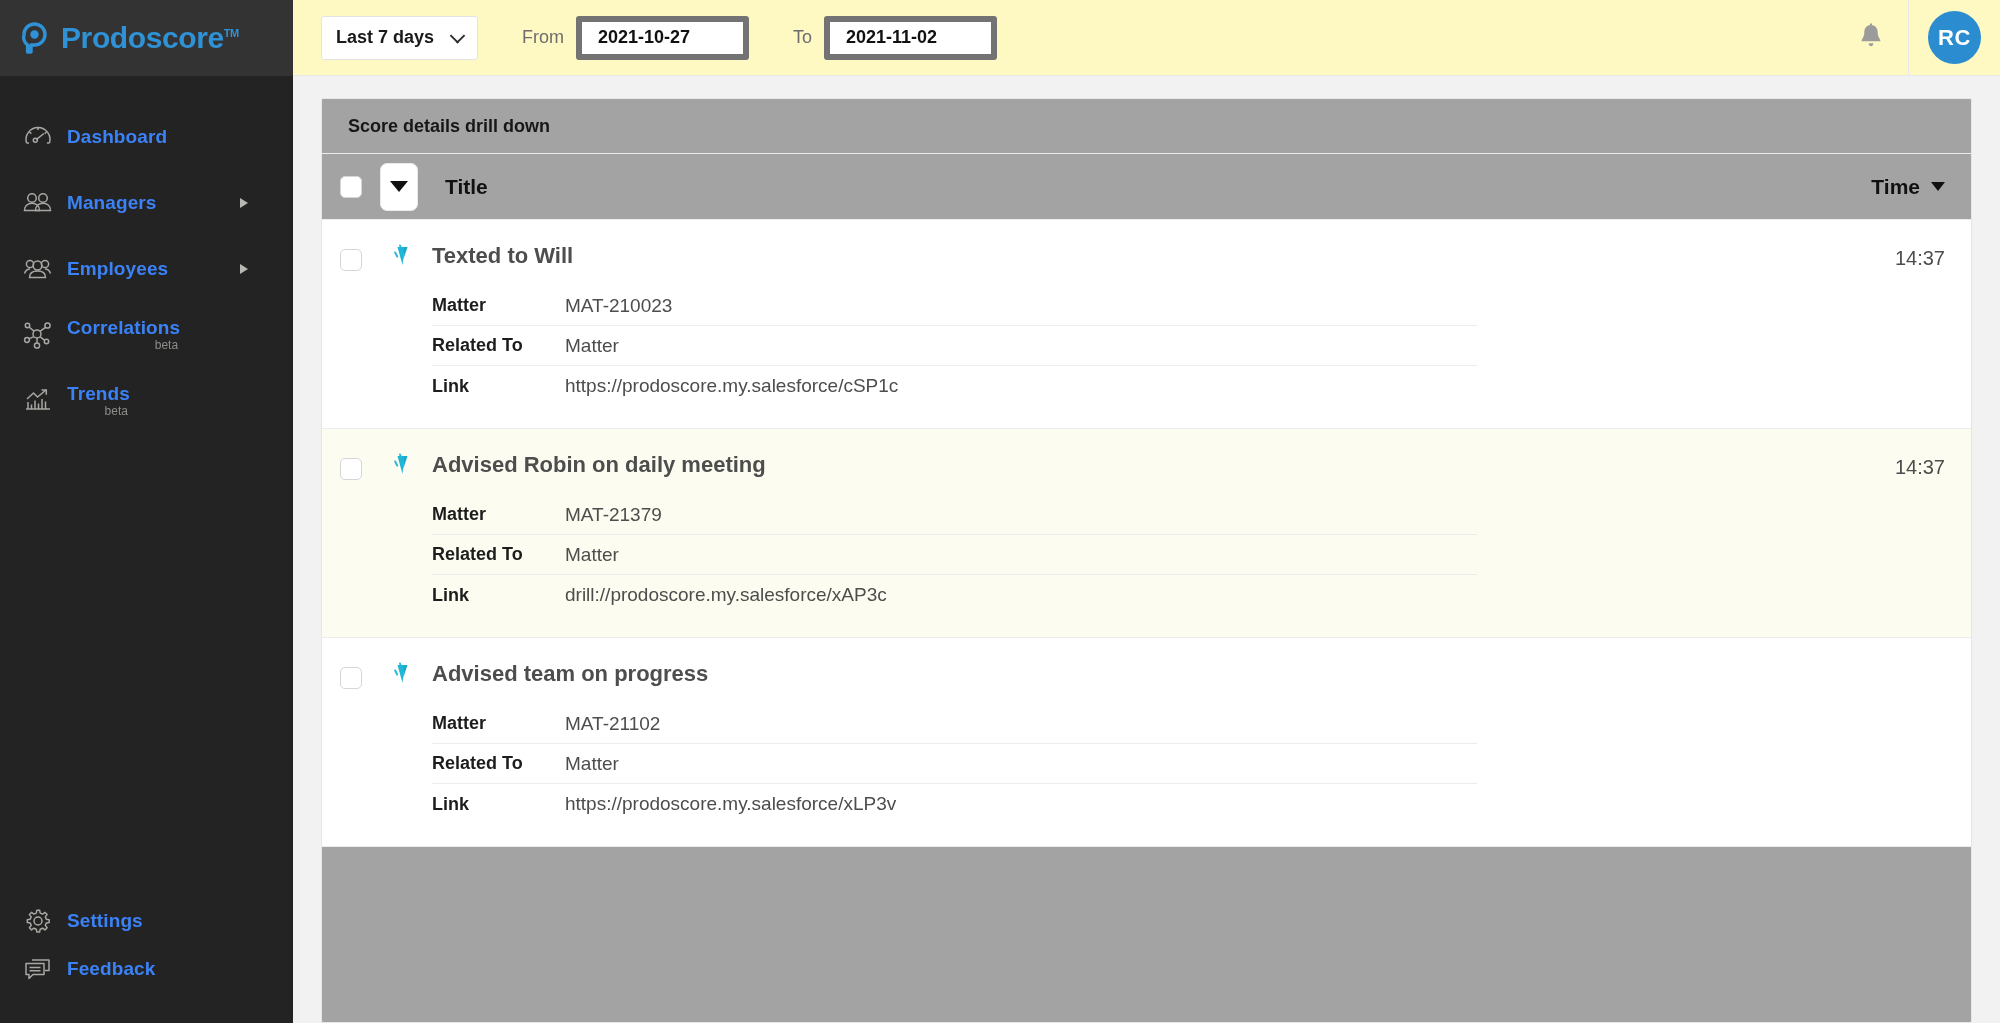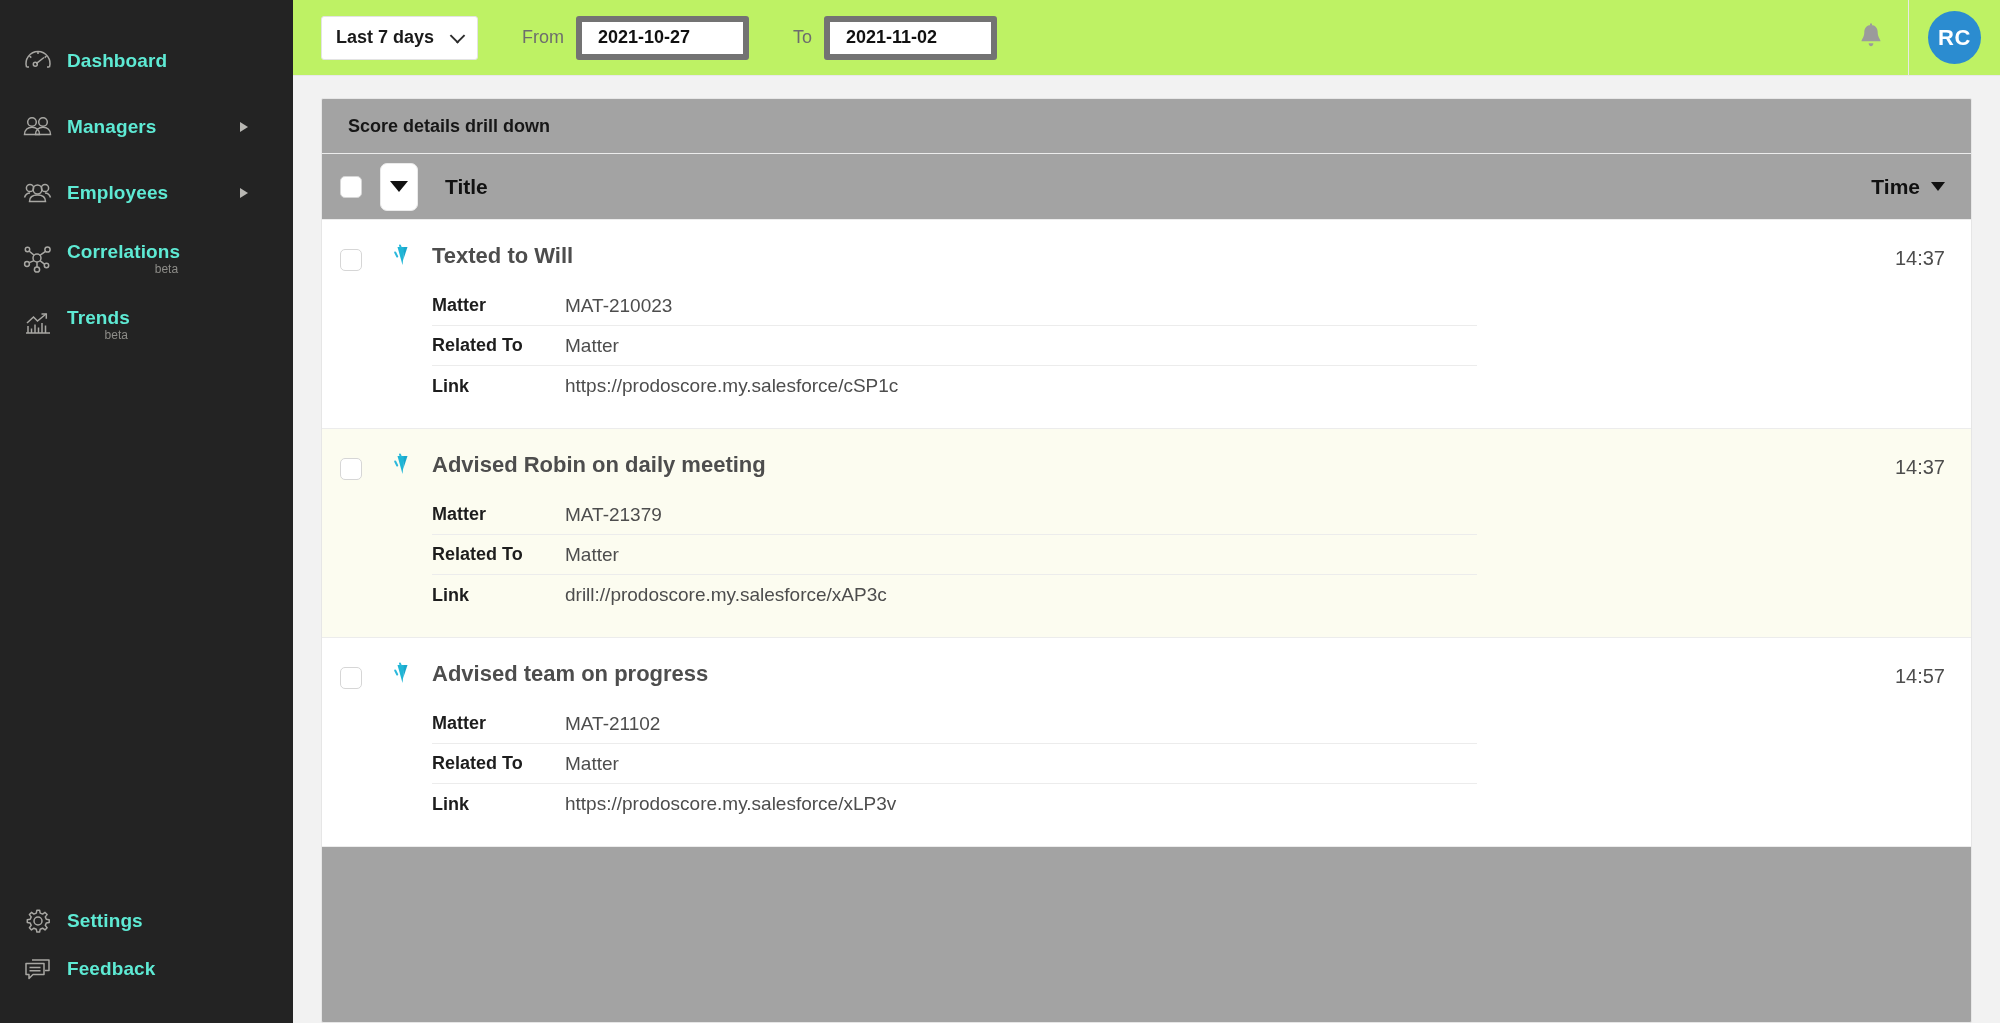--- a/index.html
+++ b/index.html
@@ -32,21 +32,21 @@
   .nav { padding-top: 28px; flex: 1 1 auto; }
   .nav-item {
     height: 66px; display: flex; align-items: center;
     padding-left: 21px; position: relative; cursor: pointer;
   }
   .nav-icon {
     width: 34px; height: 34px; flex: 0 0 34px;
     margin-right: 12px; display: flex; align-items: center; justify-content: center;
   }
   .nav-label {
-    font-size: 19px; font-weight: bold; color: #5eead4;
+    font-size: 19px; font-weight: bold; color: #3b82f6;
     letter-spacing: 0.1px;
   }
   .nav-text-wrap { display: flex; flex-direction: column; line-height: 1.05; }
   .nav-beta {
     font-size: 12px; color: #8d8c88; font-weight: normal;
     align-self: flex-end; margin-top: 1px; margin-right: 2px;
   }
   .nav-caret {
     position: absolute; right: 45px; top: 50%; transform: translateY(-50%);
     width: 0; height: 0;
@@ -54,21 +54,21 @@
     border-top: 5.5px solid transparent;
     border-bottom: 5.5px solid transparent;
   }
   .nav-bottom { padding-bottom: 30px; }
   .nav-bottom .nav-item { height: 48px; }
 
   
   .main { flex: 1 1 auto; display: flex; flex-direction: column; height: 1023px; background: #f2f2f2; }
 
   .topbar {
-    height: 76px; background: #bef264; display: flex; align-items: center;
+    height: 76px; background: #fef9c3; display: flex; align-items: center;
     border-bottom: 1px solid #e8e8e8; position: relative;
     padding-left: 28px;
   }
   .range-select {
     width: 157px; height: 44px; border: 1px solid #e3e3e3; background: #fff;
     border-radius: 3px; display: flex; align-items: center;
     padding: 0 14px; cursor: pointer; position: relative;
   }
   .range-select-label { font-size: 18px; font-weight: bold; color: #1a1a1a; }
   .chev {
@@ -163,20 +163,29 @@
     width: 120px; text-align: right; font-size: 20px; color: #4d4d4d; padding-top: 5px;
   }
 </style>
 </head>
 <body>
 
 <div class="app">
 
   <aside class="sidebar">
 
+    <div class="logo-area">
+      <span class="logo-mark">
+        <svg width="34" height="34" viewBox="0 0 34 34">
+          <path d="M6 13.5 A10.5 10.5 0 1 1 16.5 24 L13 24 L13 31 L9.6 31 L9.6 24 A10.5 10.5 0 0 1 6 13.5 Z" fill="none" stroke="#2f92d6" stroke-width="3.4" stroke-linejoin="round"></path>
+          <circle cx="16.5" cy="13.5" r="4.2" fill="#2f92d6"></circle>
+        </svg>
+      </span>
+      <span class="logo-text"><span>Prodoscore</span><sup class="logo-tm">TM</sup></span>
+    </div>
 
     <nav class="nav">
 
       <div class="nav-item">
         <span class="nav-icon">
           <svg width="30" height="30" viewBox="0 0 30 30">
             <path d="M3.5 21 A12 12 0 1 1 26.5 21" fill="none" stroke="#a8a7a3" stroke-width="1.5"></path>
             <path d="M3.5 21 L6 21 M26.5 21 L24 21 M6.5 10 L8.3 11.6 M23.5 10 L21.7 11.6 M15 5.5 L15 8" stroke="#a8a7a3" stroke-width="1.5"></path>
             <path d="M13.2 17.6 L21 11.5" stroke="#a8a7a3" stroke-width="1.5"></path>
             <circle cx="12.3" cy="18.2" r="2" fill="none" stroke="#a8a7a3" stroke-width="1.5"></circle>
@@ -427,19 +436,18 @@
               <div class="kv-row">
                 <span class="kv-key">Related To</span>
                 <span class="kv-val">Matter</span>
               </div>
               <div class="kv-row last">
                 <span class="kv-key">Link</span>
                 <span class="kv-val">https://prodoscore.my.salesforce/xLP3v</span>
               </div>
             </div>
           </div>
-          <div class="row-time">14:57</div>
         </div>
 
       </section>
     </div>
   </div>
 </div>
 
 </body></html>

